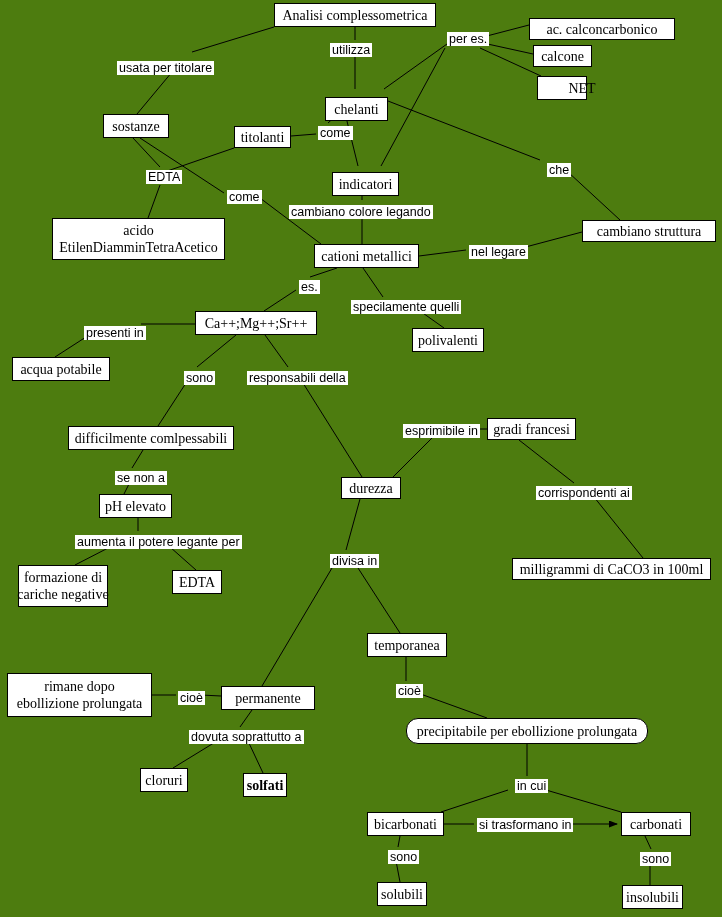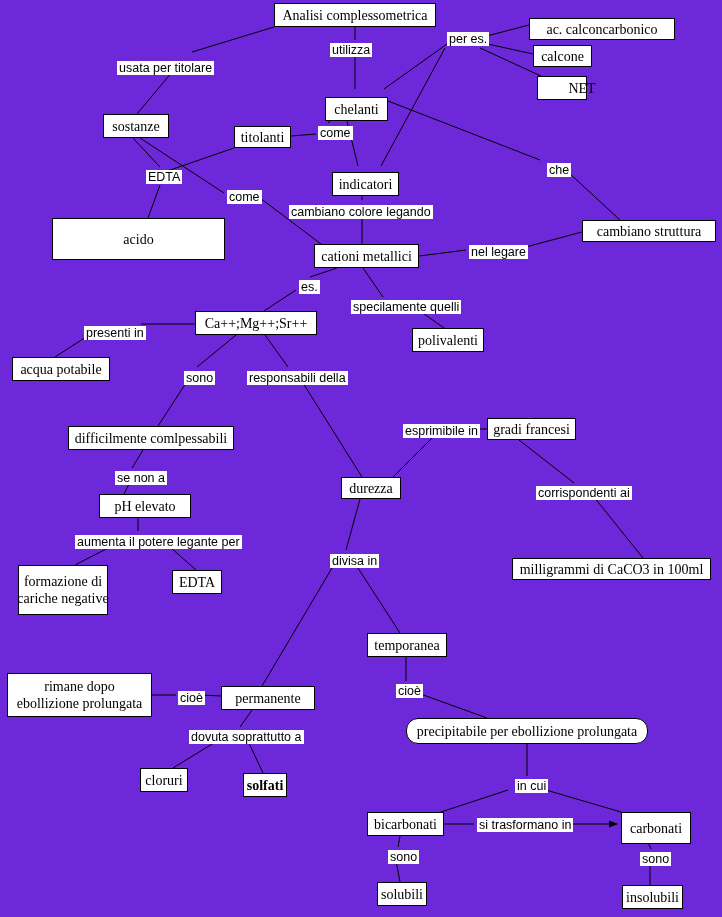--- a/index.html
+++ b/index.html
@@ -4,21 +4,21 @@
 <style>
   html, body {
     margin: 0;
     padding: 0;
     background: #ffffff;
   }
   #map-root {
     position: relative;
     width: 722px;
     height: 917px;
-    background: #6d28d9;
+    background: #4d7c0f;
     overflow: hidden;
     font-family: "Liberation Serif", serif;
   }
   svg#edge-layer {
     position: absolute;
     left: 0;
     top: 0;
     width: 722px;
     height: 917px;
     pointer-events: none;
@@ -158,20 +158,21 @@
         <span>titolanti</span>
       </div>
       <div class="node" style="left: 332px; top: 166px; width: 67px; height: 24px; margin-top: 6px;">
         <span>indicatori</span>
       </div>
       <div class="node" style="left: 582px; top: 220px; width: 134px; height: 22px;">
         <span>cambiano struttura</span>
       </div>
       <div class="node" style="left: 52px; top: 218px; width: 173px; height: 42px;">
         <span>acido</span>
+        <span class="line2">EtilenDiamminTetraAcetico</span>
       </div>
       <div class="node" style="left: 314px; top: 244px; width: 105px; height: 24px;">
         <span>cationi metallici</span>
       </div>
       <div class="node" style="left: 195px; top: 311px; width: 122px; height: 24px;">
         <span>Ca++;Mg++;Sr++</span>
       </div>
       <div class="node" style="left: 412px; top: 328px; width: 72px; height: 24px;">
         <span>polivalenti</span>
       </div>
@@ -180,27 +181,27 @@
       </div>
       <div class="node" style="left: 487px; top: 418px; width: 89px; height: 22px; text-align: right;">
         <span>gradi francesi</span>
       </div>
       <div class="node" style="left: 68px; top: 426px; width: 166px; height: 24px;">
         <span>difficilmente comlpessabili</span>
       </div>
       <div class="node" style="left: 341px; top: 477px; width: 60px; height: 22px;">
         <span>durezza</span>
       </div>
-      <div class="node" style="left: 99px; top: 494px; width: 92px; height: 24px;">
+      <div class="node" style="left: 99px; top: 494px; width: 73px; height: 24px;">
         <span>pH elevato</span>
       </div>
       <div class="node" style="left: 512px; top: 558px; width: 199px; height: 22px;">
         <span>milligrammi di CaCO3 in 100ml</span>
       </div>
-      <div class="node" style="left: 18px; top: 565px; width: 90px; height: 50px;">
+      <div class="node" style="left: 18px; top: 565px; width: 90px; height: 42px;">
         <span>formazione di</span>
         <span class="line2">cariche negative</span>
       </div>
       <div class="node" style="left: 172px; top: 570px; width: 50px; height: 24px;">
         <span>EDTA</span>
       </div>
       <div class="node" style="left: 367px; top: 633px; width: 80px; height: 24px;">
         <span>temporanea</span>
       </div>
       <div class="node" style="left: 7px; top: 673px; width: 145px; height: 44px;">
@@ -215,21 +216,21 @@
       </div>
       <div class="node" style="left: 140px; top: 768px; width: 48px; height: 24px;">
         <span>cloruri</span>
       </div>
       <div class="node" style="left: 243px; top: 773px; width: 44px; height: 24px; font-weight: bold;">
         <span>solfati</span>
       </div>
       <div class="node" style="left: 367px; top: 812px; width: 77px; height: 24px;">
         <span>bicarbonati</span>
       </div>
-      <div class="node" style="left: 621px; top: 812px; width: 70px; height: 32px;">
+      <div class="node" style="left: 621px; top: 812px; width: 70px; height: 24px;">
         <span>carbonati</span>
       </div>
       <div class="node" style="left: 377px; top: 882px; width: 50px; height: 24px;">
         <span>solubili</span>
       </div>
       <div class="node" style="left: 622px; top: 885px; width: 61px; height: 24px; justify-content: center;">
         <span>insolubili</span>
       </div>
     </div>
   <div id="labels-group">

